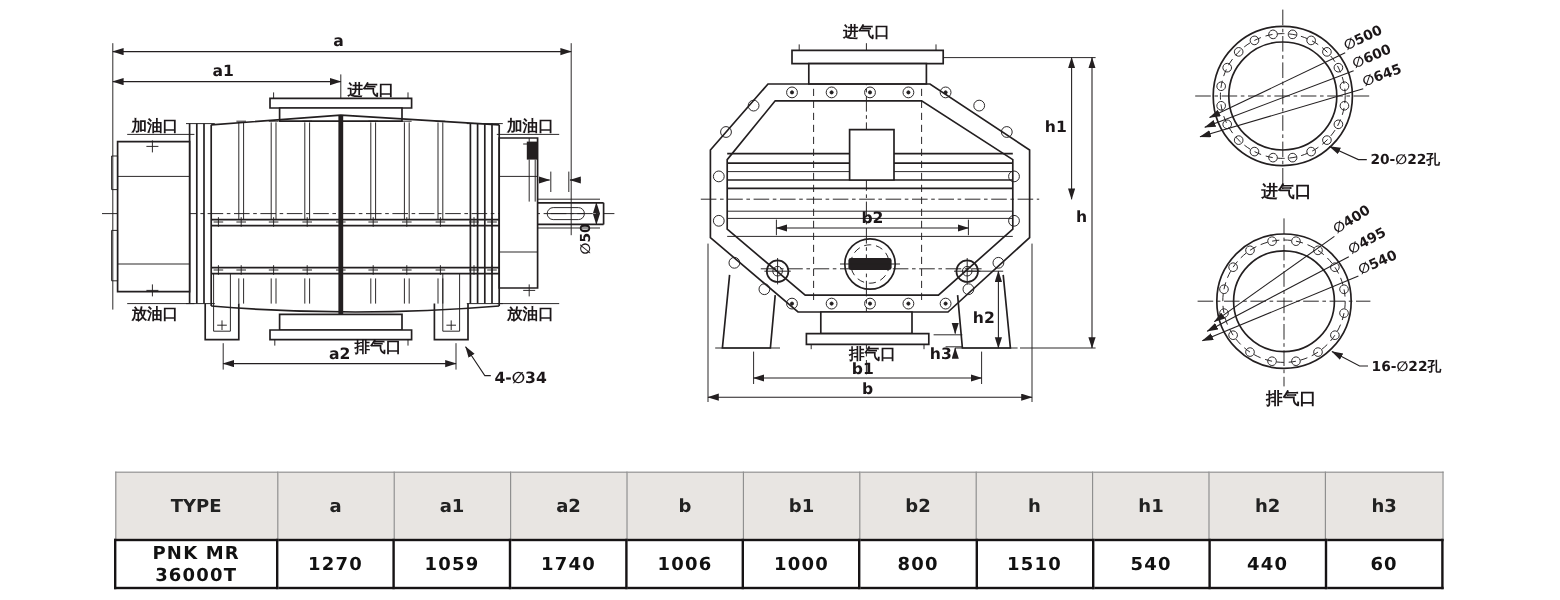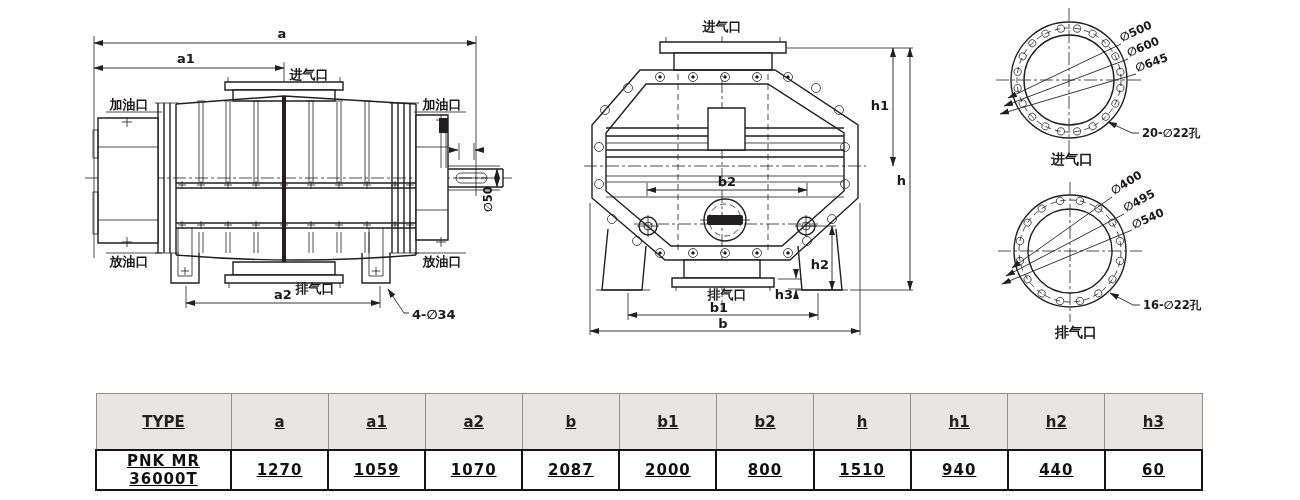--- a/index.html
+++ b/index.html
@@ -15,21 +15,21 @@
   .dim-e{stroke:#231f20;stroke-width:0.9;fill:none;marker-end:url(#arw);}
   .ldr{stroke:#231f20;stroke-width:0.9;fill:none;marker-start:url(#arw);}
   .blk{fill:#231f20;stroke:none;}
   .wfill{fill:#ffffff;stroke:#231f20;stroke-width:1.4;}
   text{fill:#1c1719;font-family:"DejaVu Sans","Liberation Sans",sans-serif;}
   .dlab{font-size:13px;font-weight:bold;}
   .cn{font-size:13px;font-weight:bold;}
   .cnt{font-size:14px;font-weight:bold;}
   .dia{font-size:11.5px;font-weight:bold;}
   .spec-table{position:absolute;left:95px;top:393px;width:1108px;border-collapse:collapse;
-              table-layout:fixed;background:#fff;text-decoration:underline;}
+              table-layout:fixed;background:#fff;}
   .spec-table th{height:53px;background:#e8e5e2;border:1px solid #8f8f8f;
                  font-size:15px;font-weight:600;color:#222;text-align:center;}
   .spec-table td{height:32px;border:2px solid #161314;font-size:15px;font-weight:bold;
                  color:#111;text-align:center;letter-spacing:1px;background:#fff;}
 </style>
 </head>
 <body>
 
 <div id="stage">
 <svg width="1300" height="390" viewBox="0 0 1300 390">
@@ -331,24 +331,24 @@
       <th>h1</th>
       <th>h2</th>
       <th>h3</th>
     </tr>
   </thead>
   <tbody>
     <tr>
       <td>PNK MR 36000T</td>
       <td>1270</td>
       <td>1059</td>
-      <td>1070</td>
-      <td>2087</td>
-      <td>2000</td>
+      <td>1740</td>
+      <td>1006</td>
+      <td>1000</td>
       <td>800</td>
       <td>1510</td>
-      <td>940</td>
+      <td>540</td>
       <td>440</td>
       <td>60</td>
     </tr>
   </tbody>
 </table>
 </div>
 
 </body></html>

